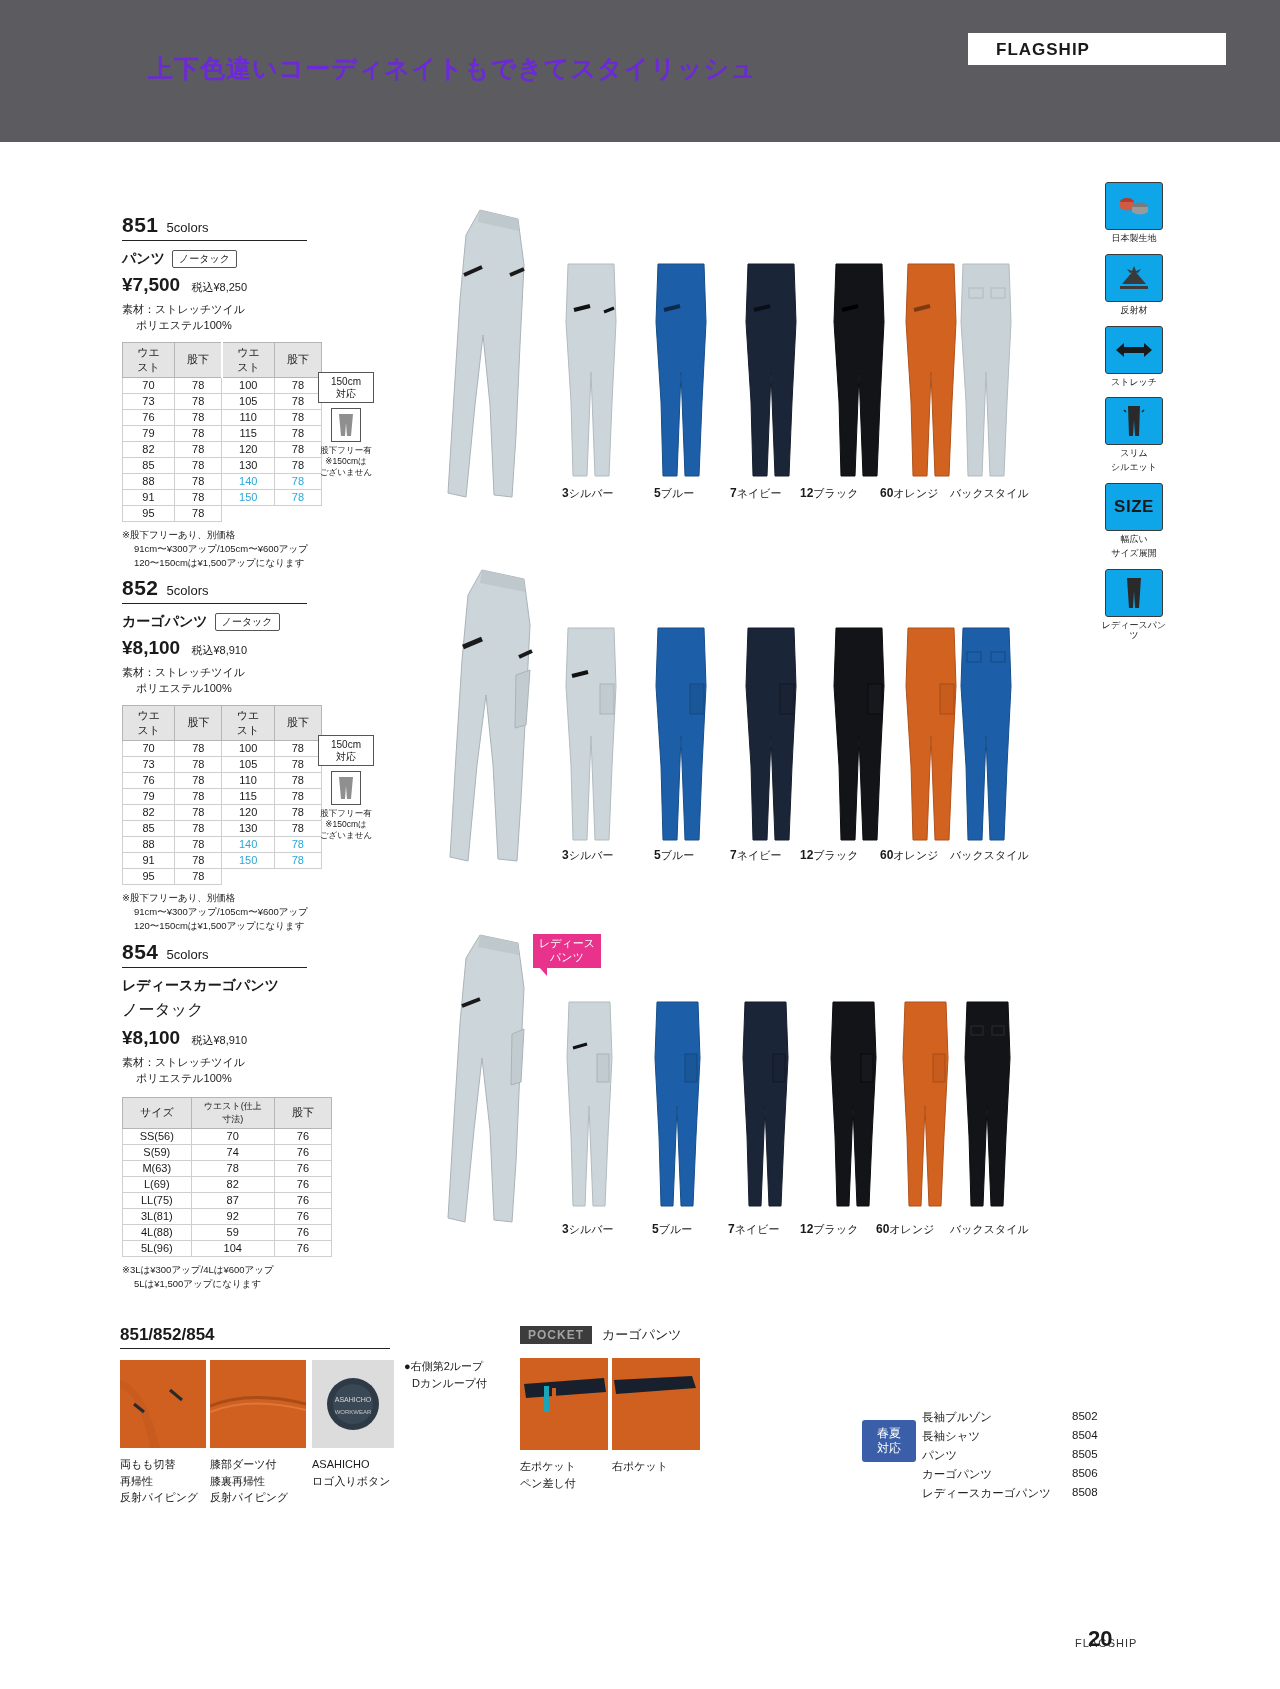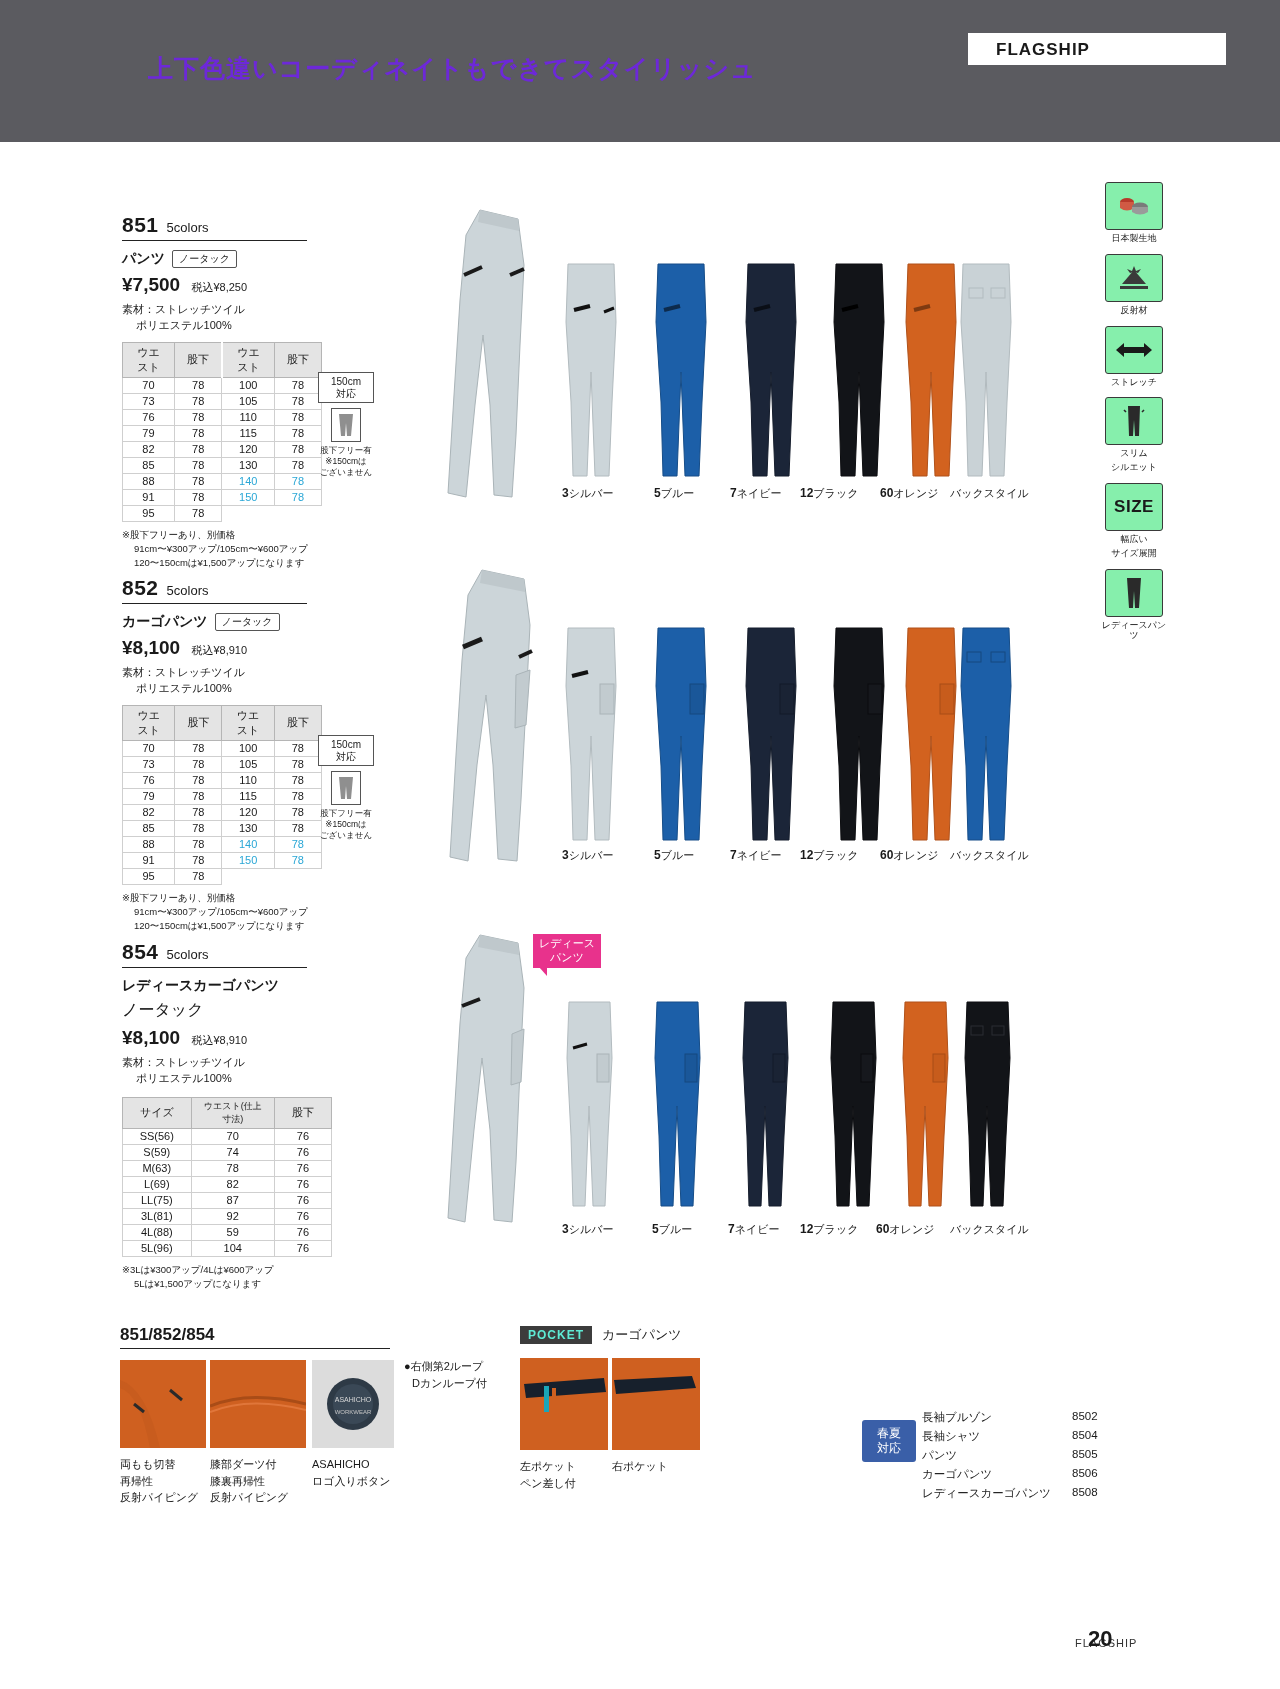--- a/index.html
+++ b/index.html
@@ -23,21 +23,21 @@
   }
   .flagship-tab span{
     position:absolute;left:28px;top:7px;font-size:17px;font-weight:bold;color:#1a1a1a;letter-spacing:1px;
   }
 
   
   .rail{position:absolute;left:1098px;top:182px;width:80px;}
   .rail-item{width:72px;margin-bottom:10px;text-align:center;}
   .rail-box{
     width:56px;height:46px;margin:0 auto;border:1px solid #3a3a3a;border-radius:3px;
-    display:flex;align-items:center;justify-content:center;background:#86efac;
+    display:flex;align-items:center;justify-content:center;background:#0ea5e9;
   }
   .rail-label{font-size:9px;line-height:1.2;color:#222;margin-top:3px;}
   .rail-label.two{font-size:9px;}
 
   
   .block{position:absolute;}
   .code-row{display:flex;align-items:baseline;border-bottom:1px solid #222;width:185px;padding-bottom:3px;}
   .code-num{font-size:21px;font-weight:bold;letter-spacing:0.5px;}
   .code-colors{font-size:13px;margin-left:8px;}
   .pname{font-size:14px;font-weight:bold;margin-top:9px;display:flex;align-items:center;}
@@ -72,21 +72,21 @@
     position:absolute;width:68px;height:34px;background:#e8328c;color:#fff;
     font-size:11px;line-height:1.25;display:flex;align-items:center;justify-content:center;text-align:center;
   }
   .ladies-tag:after{
     content:"";position:absolute;left:6px;bottom:-8px;border-left:8px solid transparent;
     border-right:0 solid transparent;border-top:9px solid #e8328c;
   }
 
   
   .sec-title{font-size:17px;font-weight:bold;border-bottom:1px solid #222;padding-bottom:3px;}
-  .pocket-chip{background:#3c3c3c;color:#5eead4;font-size:12px;font-weight:bold;padding:2px 8px;letter-spacing:1px;}
+  .pocket-chip{background:#3c3c3c;color:#a3a3a3;font-size:12px;font-weight:bold;padding:2px 8px;letter-spacing:1px;}
   .cap-s{font-size:11px;line-height:1.5;}
   .ssbox{position:absolute;}
 
   .spring-box{
     position:absolute;width:54px;height:42px;background:#3a5fa8;color:#fff;border-radius:3px;
     font-size:12px;line-height:1.25;display:flex;align-items:center;justify-content:center;text-align:center;
   }
   .rel-table{position:absolute;font-size:11.5px;}
   .rel-table div.row{display:flex;margin-bottom:4px;}
   .rel-table span.n{width:150px;}

